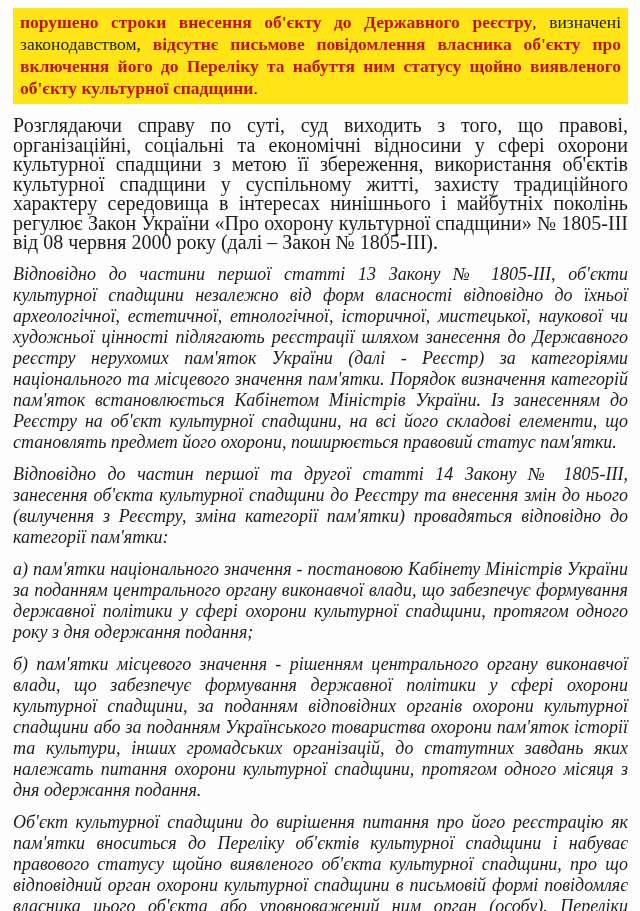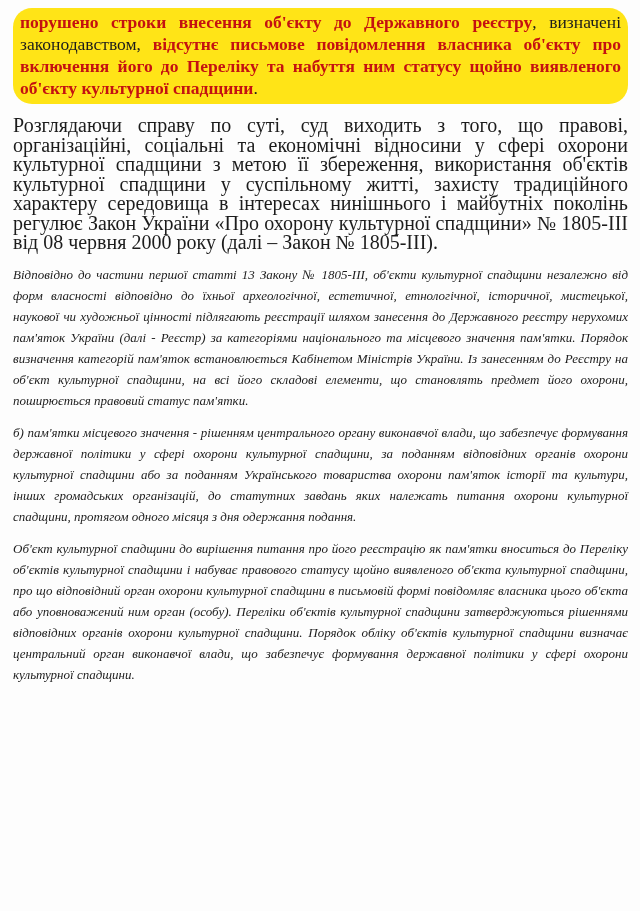--- a/index.html
+++ b/index.html
@@ -22,51 +22,52 @@
     background: #fdfdfd;
   }
   .highlight-block {
     background: #ffe417;
     padding: 3px 7px 5px 7px;
     font-weight: bold;
     font-size: 17.5px;
     line-height: 22px;
     text-align: justify;
     margin-bottom: 12px;
-    border-radius: 19px;
   }
   .seg-red   { color: #c41111; }
   .seg-black { color: #1c1c1c; font-weight: normal; }
   p.para {
     margin: 0 0 11px 0;
     text-align: justify;
   }
   p.para-regular {
     font-size: 20px;
     line-height: 19.5px;
     font-style: normal;
   }
   p.para-italic {
-    font-size: 13px;
+    font-size: 18px;
     line-height: 21px;
     font-style: italic;
   }
 </style>
 </head>
 <body>
 
 <div class="page">
 
   <div class="highlight-block">
     <span class="seg-red">порушено строки внесення об'єкту до Державного реєстру</span><span class="seg-black">, визначені законодавством, </span><span class="seg-red">відсутнє письмове повідомлення власника об'єкту про включення його до Переліку та набуття ним статусу щойно виявленого об'єкту культурної спадщини</span><span class="seg-black">.</span>
   </div>
 
   <p class="para para-regular">Розглядаючи справу по суті, суд виходить з того, що правові, організаційні, соціальні та економічні відносини у сфері охорони культурної спадщини з метою її збереження, використання об'єктів культурної спадщини у суспільному житті, захисту традиційного характеру середовища в інтересах нинішнього і майбутніх поколінь регулює Закон України «Про охорону культурної спадщини» № 1805-III від 08 червня 2000 року (далі – Закон № 1805-III).</p>
 
   <p class="para para-italic">Відповідно до частини першої статті 13 Закону № 1805-III, об'єкти культурної спадщини незалежно від форм власності відповідно до їхньої археологічної, естетичної, етнологічної, історичної, мистецької, наукової чи художньої цінності підлягають реєстрації шляхом занесення до Державного реєстру нерухомих пам'яток України (далі - Реєстр) за категоріями національного та місцевого значення пам'ятки. Порядок визначення категорій пам'яток встановлюється Кабінетом Міністрів України. Із занесенням до Реєстру на об'єкт культурної спадщини, на всі його складові елементи, що становлять предмет його охорони, поширюється правовий статус пам'ятки.</p>
 
+  <p class="para para-italic">Відповідно до частин першої та другої статті 14 Закону № 1805-III, занесення об'єкта культурної спадщини до Реєстру та внесення змін до нього (вилучення з Реєстру, зміна категорії пам'ятки) провадяться відповідно до категорії пам'ятки:</p>
 
+  <p class="para para-italic">а) пам'ятки національного значення - постановою Кабінету Міністрів України за поданням центрального органу виконавчої влади, що забезпечує формування державної політики у сфері охорони культурної спадщини, протягом одного року з дня одержання подання;</p>
 
   <p class="para para-italic">б) пам'ятки місцевого значення - рішенням центрального органу виконавчої влади, що забезпечує формування державної політики у сфері охорони культурної спадщини, за поданням відповідних органів охорони культурної спадщини або за поданням Українського товариства охорони пам'яток історії та культури, інших громадських організацій, до статутних завдань яких належать питання охорони культурної спадщини, протягом одного місяця з дня одержання подання.</p>
 
   <p class="para para-italic">Об'єкт культурної спадщини до вирішення питання про його реєстрацію як пам'ятки вноситься до Переліку об'єктів культурної спадщини і набуває правового статусу щойно виявленого об'єкта культурної спадщини, про що відповідний орган охорони культурної спадщини в письмовій формі повідомляє власника цього об'єкта або уповноважений ним орган (особу). Переліки об'єктів культурної спадщини затверджуються рішеннями відповідних органів охорони культурної спадщини. Порядок обліку об'єктів культурної спадщини визначає центральний орган виконавчої влади, що забезпечує формування державної політики у сфері охорони культурної спадщини.</p>
 
 </div>
 
 </body></html>

